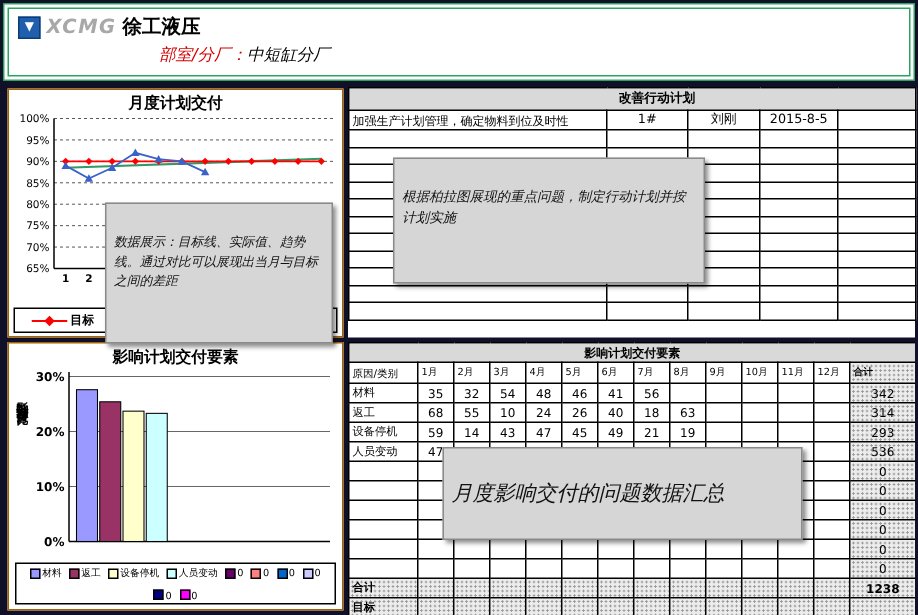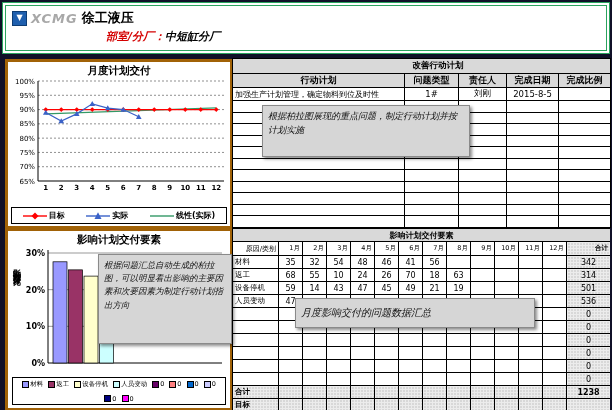--- a/index.html
+++ b/index.html
@@ -5,58 +5,58 @@
   html,body{margin:0;padding:0;}
   body{width:612px;height:410px;background:#101028;font-family:"DejaVu Sans",sans-serif;overflow:hidden;}
   .page{position:relative;width:612px;height:410px;}
   
   .header{position:absolute;left:2px;top:2px;width:600px;height:44px;background:#fff;border:4px double #2ba35f;}
   .logo{position:absolute;left:6px;top:3px;display:flex;align-items:center;gap:4px;}
   .logo-box{display:inline-flex;align-items:center;justify-content:center;width:13px;height:13px;background:#1f5fae;color:#fff;font-size:8px;line-height:1;border:1px solid #0d3c74;}
   .logo-xcmg{color:#a8a8a8;font-weight:bold;font-style:italic;font-size:13px;letter-spacing:1px;}
   .logo-cn{color:#000;font-weight:bold;font-size:13px;}
   .page-title{position:absolute;left:0;right:0;top:1px;text-align:center;color:#2525c8;font-weight:bold;font-style:italic;font-size:16px;letter-spacing:9px;}
-  .meta{position:absolute;left:0;top:23px;width:100%;height:18px;font-size:11px;font-style:italic;font-weight:bold;}
+  .meta{position:absolute;left:0;top:23px;width:100%;height:18px;font-size:11px;font-style:italic;font-weight:normal;}
   .meta .m1{position:absolute;left:100px;}
   .meta .m2{position:absolute;left:272px;}
   .meta .m3{position:absolute;left:392px;}
   .red{color:#d40000;}
   .val{color:#000;}
   .blob{display:inline-block;width:26px;height:14px;background:#8f8f8f;border-radius:50%;filter:blur(3px);vertical-align:-3px;}
   
-  .panel{position:absolute;background:#fff;border:3px solid #a16207;}
+  .panel{position:absolute;background:#fff;border:1px solid #a16207;}
   .line-panel{left:5px;top:59px;width:222px;height:164px;}
   .bar-panel{left:5px;top:228px;width:222px;height:177px;}
   .chart-title{text-align:center;font-weight:bold;font-size:10.5px;padding-top:2px;}
   #line-svg{position:absolute;left:0px;top:13px;}
   #bar-svg{position:absolute;left:12px;top:14px;}
   .ylab{position:absolute;left:2px;top:32px;writing-mode:vertical-rl;font-size:8px;font-weight:bold;letter-spacing:1px;}
   .legend-strip{position:absolute;left:3px;right:3px;bottom:2px;height:15px;border:1px solid #000;display:flex;align-items:center;justify-content:space-around;font-size:8px;font-weight:bold;}
   .leg-item{display:inline-flex;align-items:center;gap:2px;}
   .legend-box{position:absolute;left:4px;right:4px;bottom:3px;height:26px;border:1px solid #000;display:flex;align-items:center;justify-content:center;flex-wrap:wrap;gap:3px 5px;font-size:6.5px;padding:0 2px;}
   .bleg{display:inline-flex;align-items:center;gap:1px;}
   .sq{display:inline-block;width:5px;height:5px;border:1px solid #000;}
   
-  .note{position:absolute;background:#d6d6d6;border:1px solid #8a8a8a;box-shadow:2px 2px 3px rgba(0,0,0,.45);font-style:italic;z-index:5;padding:4px 5px;line-height:1.55;color:#111;}
+  .note{position:absolute;background:#d6d6d6;border:1px solid #8a8a8a;box-shadow:2px 2px 3px rgba(0,0,0,.45);font-style:italic;z-index:5;padding:20px 5px;line-height:1.55;color:#111;}
   .note-line{left:64px;top:75px;width:140px;height:52px;font-size:8.5px;}
   .note-bar{left:90px;top:23px;width:122px;height:80px;font-size:8.5px;}
   .note-action{left:30px;top:47px;width:196px;height:42px;font-size:9px;}
-  .note-factor{left:63px;top:70px;width:228px;height:20px;font-size:10px;line-height:20px;}
+  .note-factor{left:63px;top:70px;width:228px;height:20px;font-size:14px;line-height:20px;}
   
   .rt{position:absolute;left:232px;top:58px;width:378px;height:167px;background:#fff;}
   .rb{position:absolute;left:232px;top:228px;width:378px;height:182px;background:#fff;overflow:hidden;}
   table{border-collapse:collapse;table-layout:fixed;width:378px;background:#fff;}
   td{border:1px solid #000;overflow:hidden;white-space:nowrap;padding:0 2px;}
   .ttl td{background:#d9d9d9;font-weight:bold;text-align:center;font-size:10.5px;height:13px;}
   #action-table .ttl td{height:14px;padding-left:35px;}
   #action-table .hdr td{background:#d9d9d9;font-weight:bold;text-align:center;font-size:9px;height:13px;}
   #action-table tbody td{height:10.5px;font-size:8.5px;}
   #action-table td.al{text-align:left;font-size:8px;}
   #action-table td.ac{text-align:center;}
-  #factor-table .hdr td{font-size:6.5px;text-align:right;height:13px;margin-top:24px;}
+  #factor-table .hdr td{font-size:6.5px;text-align:left;height:13px;margin-top:24px;}
   #factor-table .hdr td.rowhdr{font-size:7px;}
   #factor-table tbody td{height:12px;font-size:8px;text-align:center;}
   #factor-table td.lbl{text-align:left;font-size:7.5px;}
   .dot{background-image:radial-gradient(#9a9a9a 0.6px,#ececec 0.7px);background-size:3px 3px;}
   .bold{font-weight:bold;}
 </style>
 </head>
 <body>
 
 <div class="page">
@@ -120,20 +120,21 @@
         <path d="M208.25 32.17142857142857L210.65 34.57142857142857L208.25 36.97142857142857L205.85 34.57142857142857Z" fill="#FF0000"></path>
         <polyline points="37.75,37.42857142857143 53.25,46 68.75,38.857142857142854 84.25,28.857142857142858 99.75,33.14285714285714 115.25,34.57142857142857 130.75,41.714285714285715" fill="none" stroke="#3A62C8" stroke-width="1.2"></polyline>
         <path d="M37.75 34.62857142857143L40.55 39.62857142857143L34.95 39.62857142857143Z" fill="#3A62C8"></path>
         <path d="M53.25 43.2L56.05 48.2L50.45 48.2Z" fill="#3A62C8"></path>
         <path d="M68.75 36.05714285714286L71.55 41.05714285714286L65.95 41.05714285714286Z" fill="#3A62C8"></path>
         <path d="M84.25 26.057142857142857L87.05 31.057142857142857L81.45 31.057142857142857Z" fill="#3A62C8"></path>
         <path d="M99.75 30.342857142857138L102.55 35.34285714285714L96.95 35.34285714285714Z" fill="#3A62C8"></path>
         <path d="M115.25 31.77142857142857L118.05 36.77142857142857L112.45 36.77142857142857Z" fill="#3A62C8"></path>
         <path d="M130.75 38.91428571428572L133.55 43.91428571428572L127.95 43.91428571428572Z" fill="#3A62C8"></path>
       </svg>
+    <div class="note note-line">数据展示：目标线、实际值、趋势线。通过对比可以展现出当月与目标之间的差距</div>
     <div class="legend-strip" id="line-legend">
         <span class="leg-item">
           <svg width="24" height="9">
             <line x1="0" y1="5" x2="24" y2="5" stroke="#FF0000" stroke-width="1.4"></line>
             <path d="M12 1.5L15.5 5L12 8.5L8.5 5Z" fill="#FF0000"></path>
           </svg>
           <span>目标</span>
         </span>
         <span class="leg-item">
           <svg width="24" height="9">
@@ -162,21 +163,20 @@
         <line x1="28" y1="118" x2="202" y2="118" stroke="#000" stroke-width="1"></line>
         <text x="25" y="121" font-size="8" font-family="DejaVu Sans,sans-serif" text-anchor="end" font-weight="bold">0%</text>
         <text x="25" y="84.33333333333334" font-size="8" font-family="DejaVu Sans,sans-serif" text-anchor="end" font-weight="bold">10%</text>
         <text x="25" y="47.66666666666667" font-size="8" font-family="DejaVu Sans,sans-serif" text-anchor="end" font-weight="bold">20%</text>
         <text x="25" y="11" font-size="8" font-family="DejaVu Sans,sans-serif" text-anchor="end" font-weight="bold">30%</text>
         <rect x="33" y="16.799999999999997" width="14" height="101.2" fill="#9999FF" stroke="#000" stroke-width="0.7"></rect>
         <rect x="48.5" y="24.866666666666674" width="14" height="93.13333333333333" fill="#993366" stroke="#000" stroke-width="0.7"></rect>
         <rect x="64" y="31.10000000000001" width="14" height="86.89999999999999" fill="#FFFFCC" stroke="#000" stroke-width="0.7"></rect>
         <rect x="79.5" y="32.56666666666666" width="14" height="85.43333333333334" fill="#CCFFFF" stroke="#000" stroke-width="0.7"></rect>
       </svg>
-    <div class="note note-bar">根据问题汇总自动生成的柏拉图，可以明显看出影响的主要因素和次要因素为制定行动计划指出方向</div>
     <div class="legend-box" id="bar-legend">
         <span class="bleg">
           <span class="sq" style="background: rgb(153, 153, 255);"></span>
           <span>材料</span>
         </span>
         <span class="bleg">
           <span class="sq" style="background: rgb(153, 51, 102);"></span>
           <span>返工</span>
         </span>
         <span class="bleg">
@@ -220,27 +220,20 @@
           <col style="width:172px">
           <col style="width:54px">
           <col style="width:48px">
           <col style="width:52px">
           <col style="width:52px">
         </colgroup>
       <tbody>
           <tr class="ttl">
             <td colspan="5">改善行动计划</td>
           </tr>
-      <tr class="hdr">
-        <td>行动计划</td>
-        <td>问题类型</td>
-        <td>责任人</td>
-        <td>完成日期</td>
-        <td>完成比例</td>
-      </tr>
       </tbody>
         <tbody id="action-body">
           <tr>
             <td class="al">加强生产计划管理，确定物料到位及时性</td>
             <td class="ac">1#</td>
             <td class="ac">刘刚</td>
             <td class="ac">2015-8-5</td>
             <td class="ac"></td>
           </tr>
           <tr>
@@ -381,21 +374,21 @@
             <td></td>
             <td class="dot">342</td>
           </tr>
           <tr>
             <td class="lbl">返工</td>
             <td>68</td>
             <td>55</td>
             <td>10</td>
             <td>24</td>
             <td>26</td>
-            <td>70</td>
+            <td>40</td>
             <td>18</td>
             <td>63</td>
             <td></td>
             <td></td>
             <td></td>
             <td></td>
             <td class="dot">314</td>
           </tr>
           <tr>
             <td class="lbl">设备停机</td>
@@ -404,21 +397,21 @@
             <td>43</td>
             <td>47</td>
             <td>45</td>
             <td>49</td>
             <td>21</td>
             <td>19</td>
             <td></td>
             <td></td>
             <td></td>
             <td></td>
-            <td class="dot">501</td>
+            <td class="dot">293</td>
           </tr>
           <tr>
             <td class="lbl">人员变动</td>
             <td>47</td>
             <td></td>
             <td></td>
             <td></td>
             <td></td>
             <td></td>
             <td></td>

